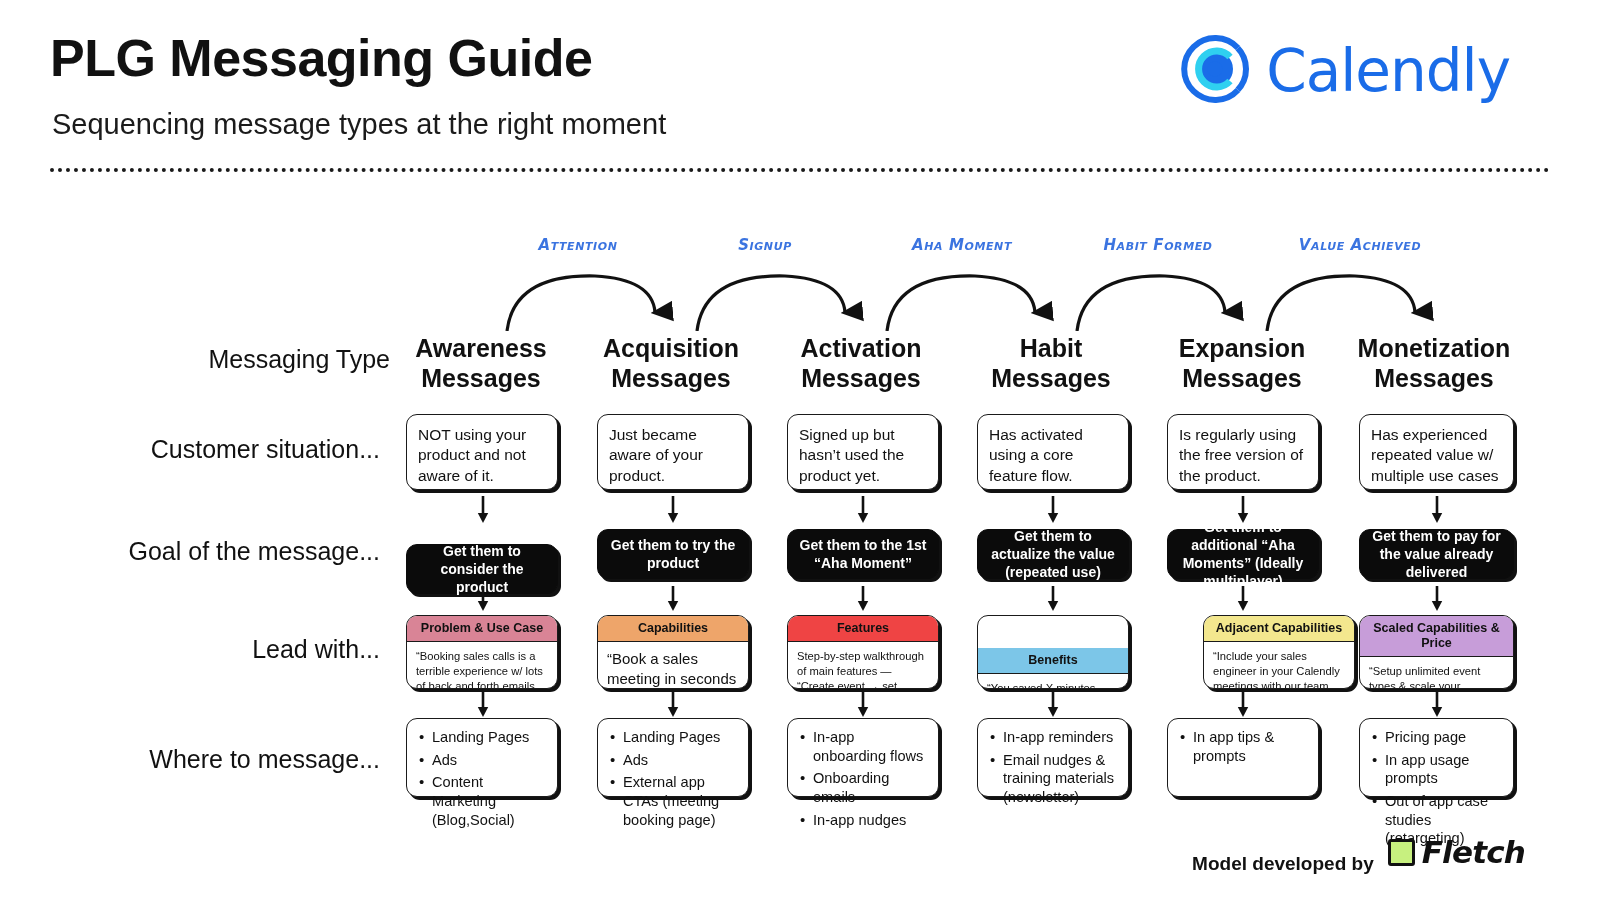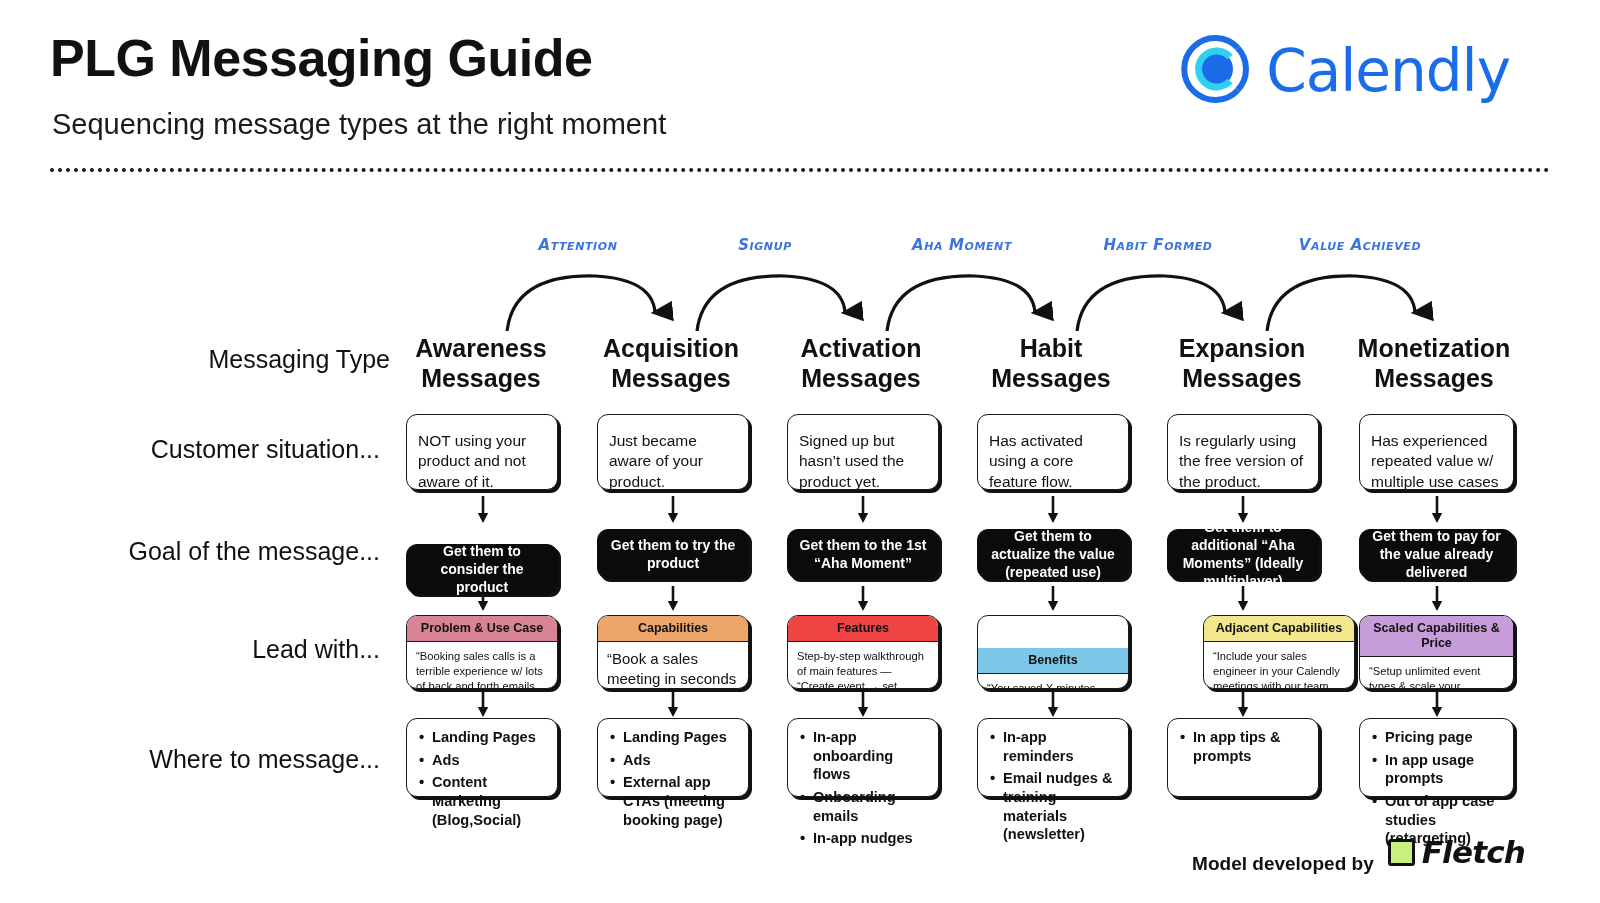--- a/index.html
+++ b/index.html
@@ -54,41 +54,41 @@
 
   
   .card {
     position: absolute;
     border: 1.6px solid #1a1a1a;
     border-radius: 11px;
     background: #fff;
     box-shadow: 3px 3px 0 #111;
   }
   .card.situation {
-    padding: 16px 11px;
+    padding: 10px 11px;
     font-size: 15.5px; line-height: 1.32; color: #111;
   }
   .card.goal {
     background: #0b0b0b; color: #fff; border-color: #0b0b0b;
     display: flex; align-items: center; justify-content: center;
     text-align: center; font-weight: bold; font-size: 14px; line-height: 1.3;
     padding: 6px 8px; box-shadow: 3px 3px 0 #111;
   }
   .card.lead { padding: 0; overflow: hidden; }
   .lead-head {
     font-size: 12.5px; font-weight: bold; text-align: center;
     padding: 5px 4px 5px; color: #111; line-height: 1.2;
     border-bottom: 1.4px solid #1a1a1a;
   }
   .lead-body {
     padding: 7px 9px 8px; font-size: 11.2px; line-height: 1.33; color: #111;
   }
   .lead-body.big { font-size: 15px; line-height: 1.32; }
   .card.where { padding: 9px 10px 9px 10px; }
-  .card.where ul { list-style: none; font-weight: bold; }
+  .card.where ul { list-style: none; }
   .card.where li {
     position: relative; padding-left: 15px;
     font-size: 14.6px; line-height: 1.28; color: #111; margin-bottom: 4px;
   }
   .card.where li::before {
     content: "•"; position: absolute; left: 2px; top: -1px; font-size: 15px;
   }
 
   
   .darrow { position: absolute; width: 14px; }

